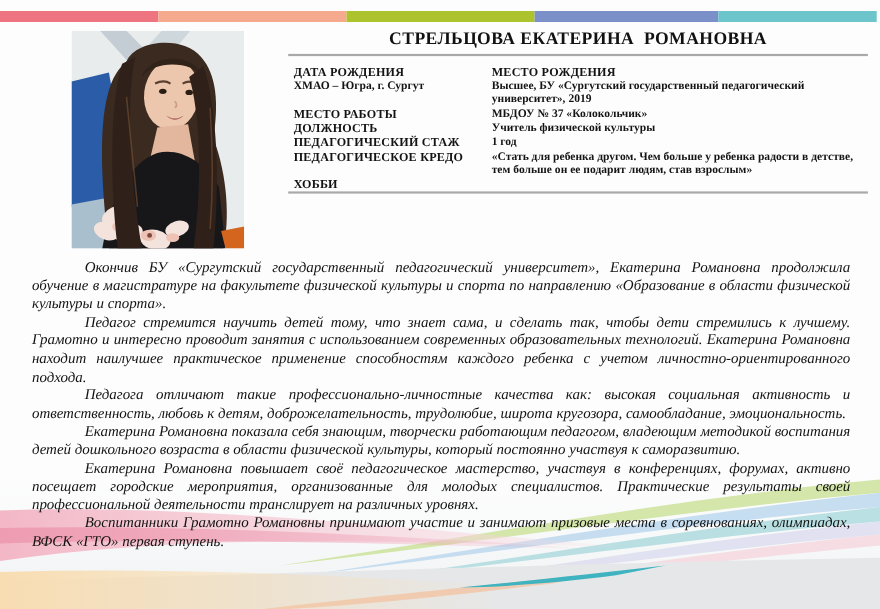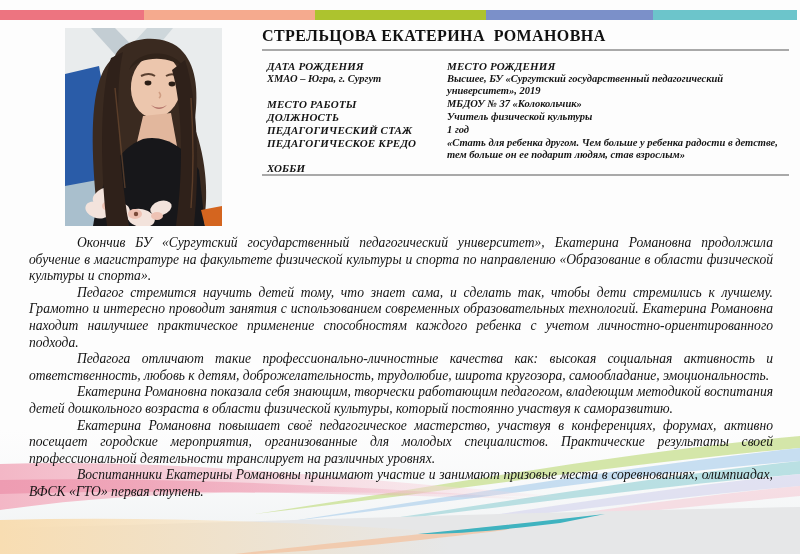--- a/index.html
+++ b/index.html
@@ -9,30 +9,30 @@
     font-family:"Liberation Serif","DejaVu Serif",serif;color:#161616;
   }
   
   .top-stripe{position:absolute;left:0;top:10px;width:797px;height:10px;display:flex;}
   .stripe-seg{height:100%;}
   
   .photo-wrap{position:absolute;left:65px;top:28px;width:157px;height:198px;}
   .photo-wrap svg{display:block;width:100%;height:100%;}
   
   .page-title{
-    position:absolute;left:262px;top:27px;width:527px;
+    position:absolute;left:262px;top:27px;width:527px;text-align:center;
     font-weight:bold;font-size:16px;letter-spacing:.4px;white-space:pre-wrap;color:#111;
   }
   .rule{position:absolute;left:262px;width:527px;height:2px;background:#a9a9a9;}
   .rule-title{top:49px;}
   .rule-table{top:174px;}
   
   .details{
     position:absolute;left:267px;top:60px;width:523px;
-    display:grid;grid-template-columns:180px 1fr;column-gap:0;row-gap:1px;font-style:italic;
+    display:grid;grid-template-columns:180px 1fr;column-gap:0;row-gap:1px;
   }
   .detail-label{font-weight:bold;font-size:11px;line-height:12px;letter-spacing:.2px;color:#141414;}
   .detail-value{font-weight:bold;font-size:10.5px;line-height:12px;color:#141414;}
   
   .bio{
     position:absolute;left:29px;top:235px;width:744px;
     font-style:italic;font-size:13.6px;line-height:16.6px;text-align:justify;color:#131313;
   }
   .bio p{margin:0;text-indent:48px;}
   
@@ -164,17 +164,17 @@
         <div class="detail-label">ХОББИ</div>
       </div>
     <div class="rule rule-table"></div>
 
     <div class="bio">
         <p>Окончив БУ «Сургутский государственный педагогический университет», Екатерина Романовна продолжила обучение в магистратуре на факультете физической культуры и спорта по направлению «Образование в области физической культуры и спорта».</p>
         <p>Педагог стремится научить детей тому, что знает сама, и сделать так, чтобы дети стремились к лучшему. Грамотно и интересно проводит занятия с использованием современных образовательных технологий. Екатерина Романовна находит наилучшее практическое применение способностям каждого ребенка с учетом личностно-ориентированного подхода.</p>
         <p>Педагога отличают такие профессионально-личностные качества как: высокая социальная активность и ответственность, любовь к детям, доброжелательность, трудолюбие, широта кругозора, самообладание, эмоциональность.</p>
         <p>Екатерина Романовна показала себя знающим, творчески работающим педагогом, владеющим методикой воспитания детей дошкольного возраста в области физической культуры, который постоянно участвуя к саморазвитию.</p>
         <p>Екатерина Романовна повышает своё педагогическое мастерство, участвуя в конференциях, форумах, активно посещает городские мероприятия, организованные для молодых специалистов. Практические результаты своей профессиональной деятельности транслирует на различных уровнях.</p>
-        <p>Воспитанники Екатерины Романовны принимают участие и занимают призовые места в соревнованиях, олимпиадах, ВФСК «ГТО» первая ступень.</p>
+        <p>Воспитанники Грамотно Романовны принимают участие и занимают призовые места в соревнованиях, олимпиадах, ВФСК «ГТО» первая ступень.</p>
       </div>
 
   </div>
 </div>
 
 </body></html>

